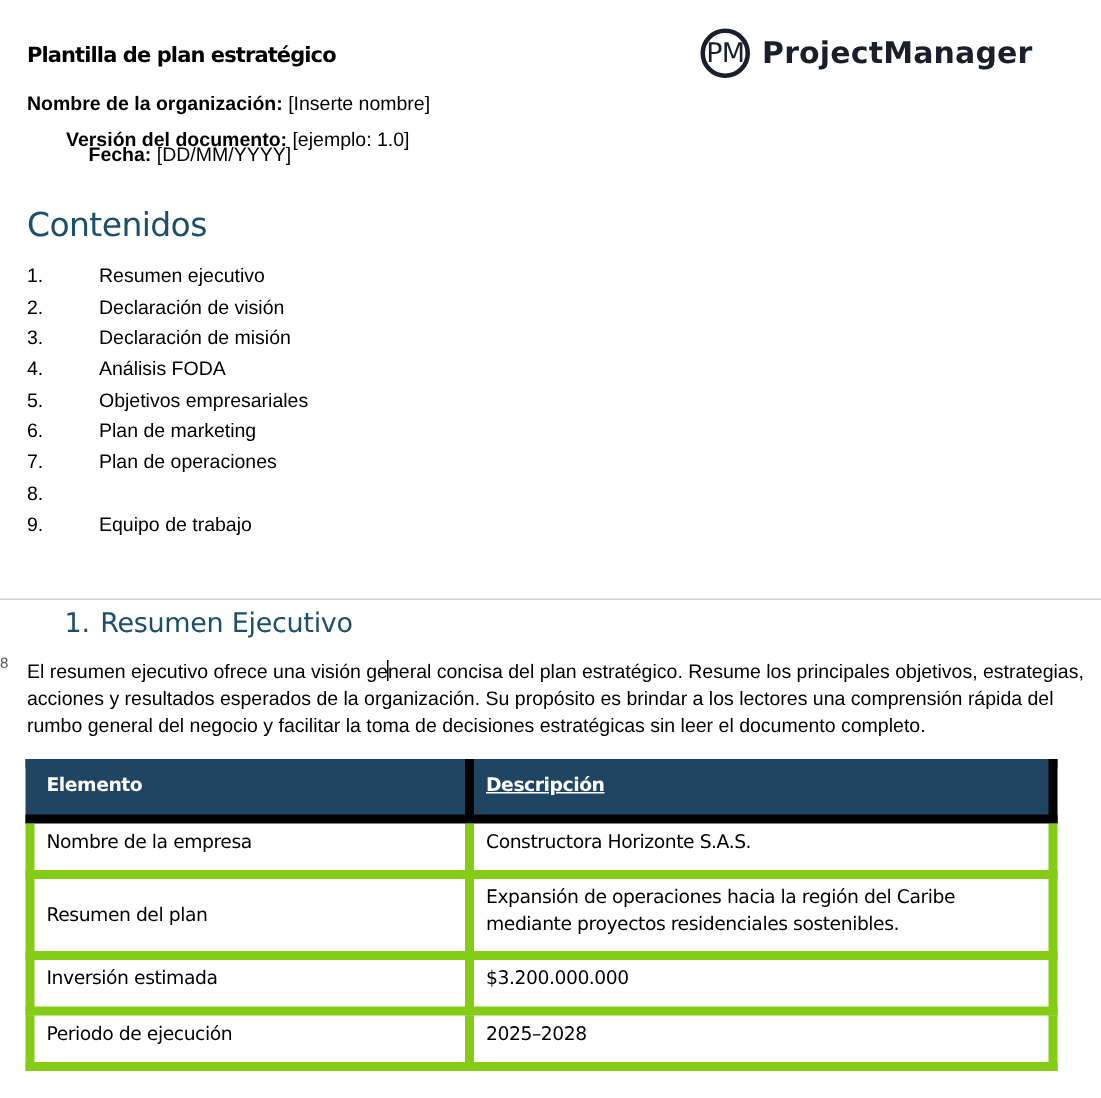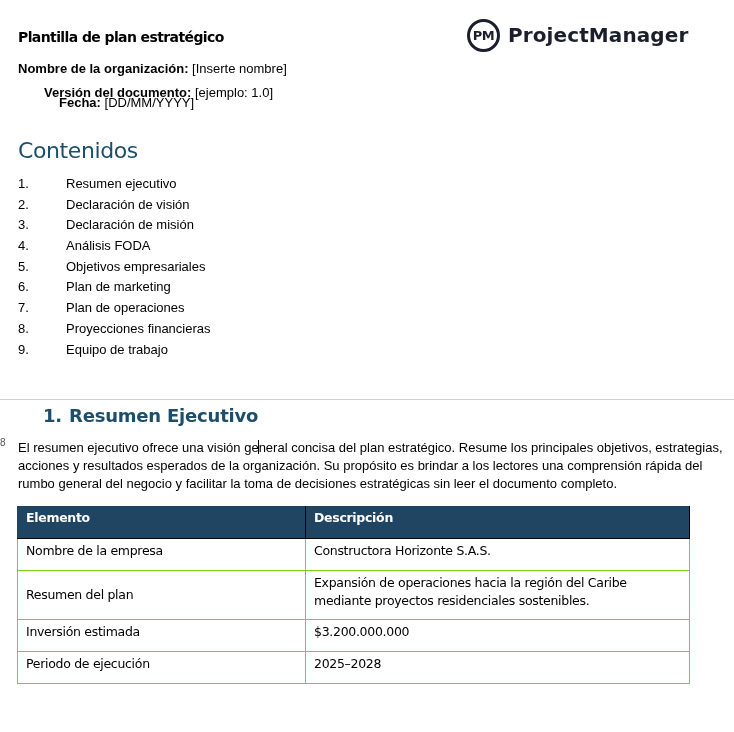--- a/index.html
+++ b/index.html
@@ -1,40 +1,40 @@
 <!DOCTYPE html>
 <html><head>
   <meta charset="utf-8">
   <style>
     html, body { margin: 0; padding: 0; background: #ffffff; }
     body { width: 734px; height: 732px; position: relative; overflow: hidden; font-family: "Liberation Sans", sans-serif; color: #000; }
     .doc-title { position: absolute; left: 18px; top: 29px; font-family: "DejaVu Sans", sans-serif; font-weight: bold; font-size: 14px; letter-spacing: -0.6px; color: #000; margin: 0; }
     .meta { position: absolute; left: 18px; font-family: "Liberation Sans", sans-serif; font-size: 13px; line-height: 17px; white-space: nowrap; }
     .meta b { font-weight: bold; }
     .logo { position: absolute; left: 467px; top: 15px; height: 40px; display: flex; align-items: center; }
-    .logo-circle { width: 33px; height: 33px; border: 3px solid #1b1f2b; border-radius: 50%; box-sizing: border-box; display: flex; align-items: center; justify-content: center; font-family: "DejaVu Sans", sans-serif; font-weight: bold; font-size: 13px; color: #1b1f2b; letter-spacing: -0.5px; }
+    .logo-circle { width: 33px; height: 33px; border: 3px solid #1b1f2b; border-radius: 50%; box-sizing: border-box; display: flex; align-items: center; justify-content: center; font-family: "DejaVu Sans", sans-serif; font-weight: normal; font-size: 18px; color: #1b1f2b; letter-spacing: -0.5px; }
     .logo-text { margin-left: 8px; font-family: "DejaVu Sans", sans-serif; font-weight: bold; font-size: 20px; color: #1b1f2b; letter-spacing: 0.1px; }
     .contents-title { position: absolute; left: 18px; top: 138px; font-family: "DejaVu Sans", sans-serif; font-size: 22px; color: #1c4f6b; margin: 0; font-weight: normal; letter-spacing: -0.4px; }
     .toc { position: absolute; left: 18px; top: 174px; margin: 0; padding: 0; list-style: none; }
     .toc li { height: 20.7px; font-size: 13px; line-height: 20px; display: flex; white-space: nowrap; }
     .toc .num { width: 48px; }
     .divider { position: absolute; left: 0; top: 399px; width: 734px; height: 1px; background: #d0d0d0; }
-    .sec-title { position: absolute; left: 43px; top: 405px; font-family: "DejaVu Sans", sans-serif; font-size: 18px; color: #1c4f6b; margin: 0; font-weight: bold; letter-spacing: -0.2px; }
+    .sec-title { position: absolute; left: 43px; top: 405px; font-family: "DejaVu Sans", sans-serif; font-size: 18px; color: #1c4f6b; margin: 0; font-weight: normal; letter-spacing: -0.2px; }
     .sec-title .snum { margin-right: 7px; }
     .para-mark { position: absolute; left: 0; top: 437px; font-size: 10px; color: #555; }
     .para { position: absolute; left: 18px; top: 439px; width: 716px; font-size: 13px; line-height: 18px; margin: 0; }
     .tbl { position: absolute; left: 17px; top: 506px; border-collapse: collapse; font-family: "DejaVu Sans", sans-serif; font-size: 12.5px; }
-    .tbl th, .tbl td { border: 1px solid #84cc16; text-align: left; vertical-align: top; padding: 3px 8px; letter-spacing: -0.3px; }
+    .tbl th, .tbl td { border: 6px solid #84cc16; text-align: left; vertical-align: top; padding: 3px 8px; letter-spacing: -0.3px; }
     .tbl th { background: #1f4563; color: #fff; font-weight: bold; height: 25px; border-color: #1f4563 #000 #000 #1f4563; }
     .tbl td { height: 25px; line-height: 17.5px; }
     .tbl td.label { vertical-align: top; }
     .tbl tr.tall td { height: 42px; }
     .tbl tr.tall td.label { vertical-align: middle; }
     .col1 { width: 271px; }
-    .col2 { width: 367px; }
+    .col2 { width: 367px; text-decoration: underline; }
     .caret { display: inline-block; width: 1px; height: 14px; background: #000; vertical-align: -2px; margin: 0 -0.5px; }
   </style>
 </head>
 <body>
 
 <h1 class="doc-title">Plantilla de plan estratégico</h1>
 
 <div class="meta" style="top:60px;"><b>Nombre de la organización:</b><span> [Inserte nombre]</span></div>
 <div class="meta" style="top:84px;margin-left:26px;"><b>Versión del documento:</b><span> [ejemplo: 1.0]</span></div>
 <div class="meta" style="top:94px;padding-left:41px;"><b>Fecha:</b><span> [DD/MM/YYYY]</span></div>
@@ -69,21 +69,20 @@
   <li>
       <span class="num">6.</span>
       <span>Plan de marketing</span>
     </li>
   <li>
       <span class="num">7.</span>
       <span>Plan de operaciones</span>
     </li>
   <li>
       <span class="num">8.</span>
-      <span>Proyecciones financieras</span>
     </li>
   <li>
       <span class="num">9.</span>
       <span>Equipo de trabajo</span>
     </li>
 </ul>
 
 <div class="divider"></div>
 
 <h2 class="sec-title"><span class="snum">1.</span><span>Resumen Ejecutivo</span></h2>

